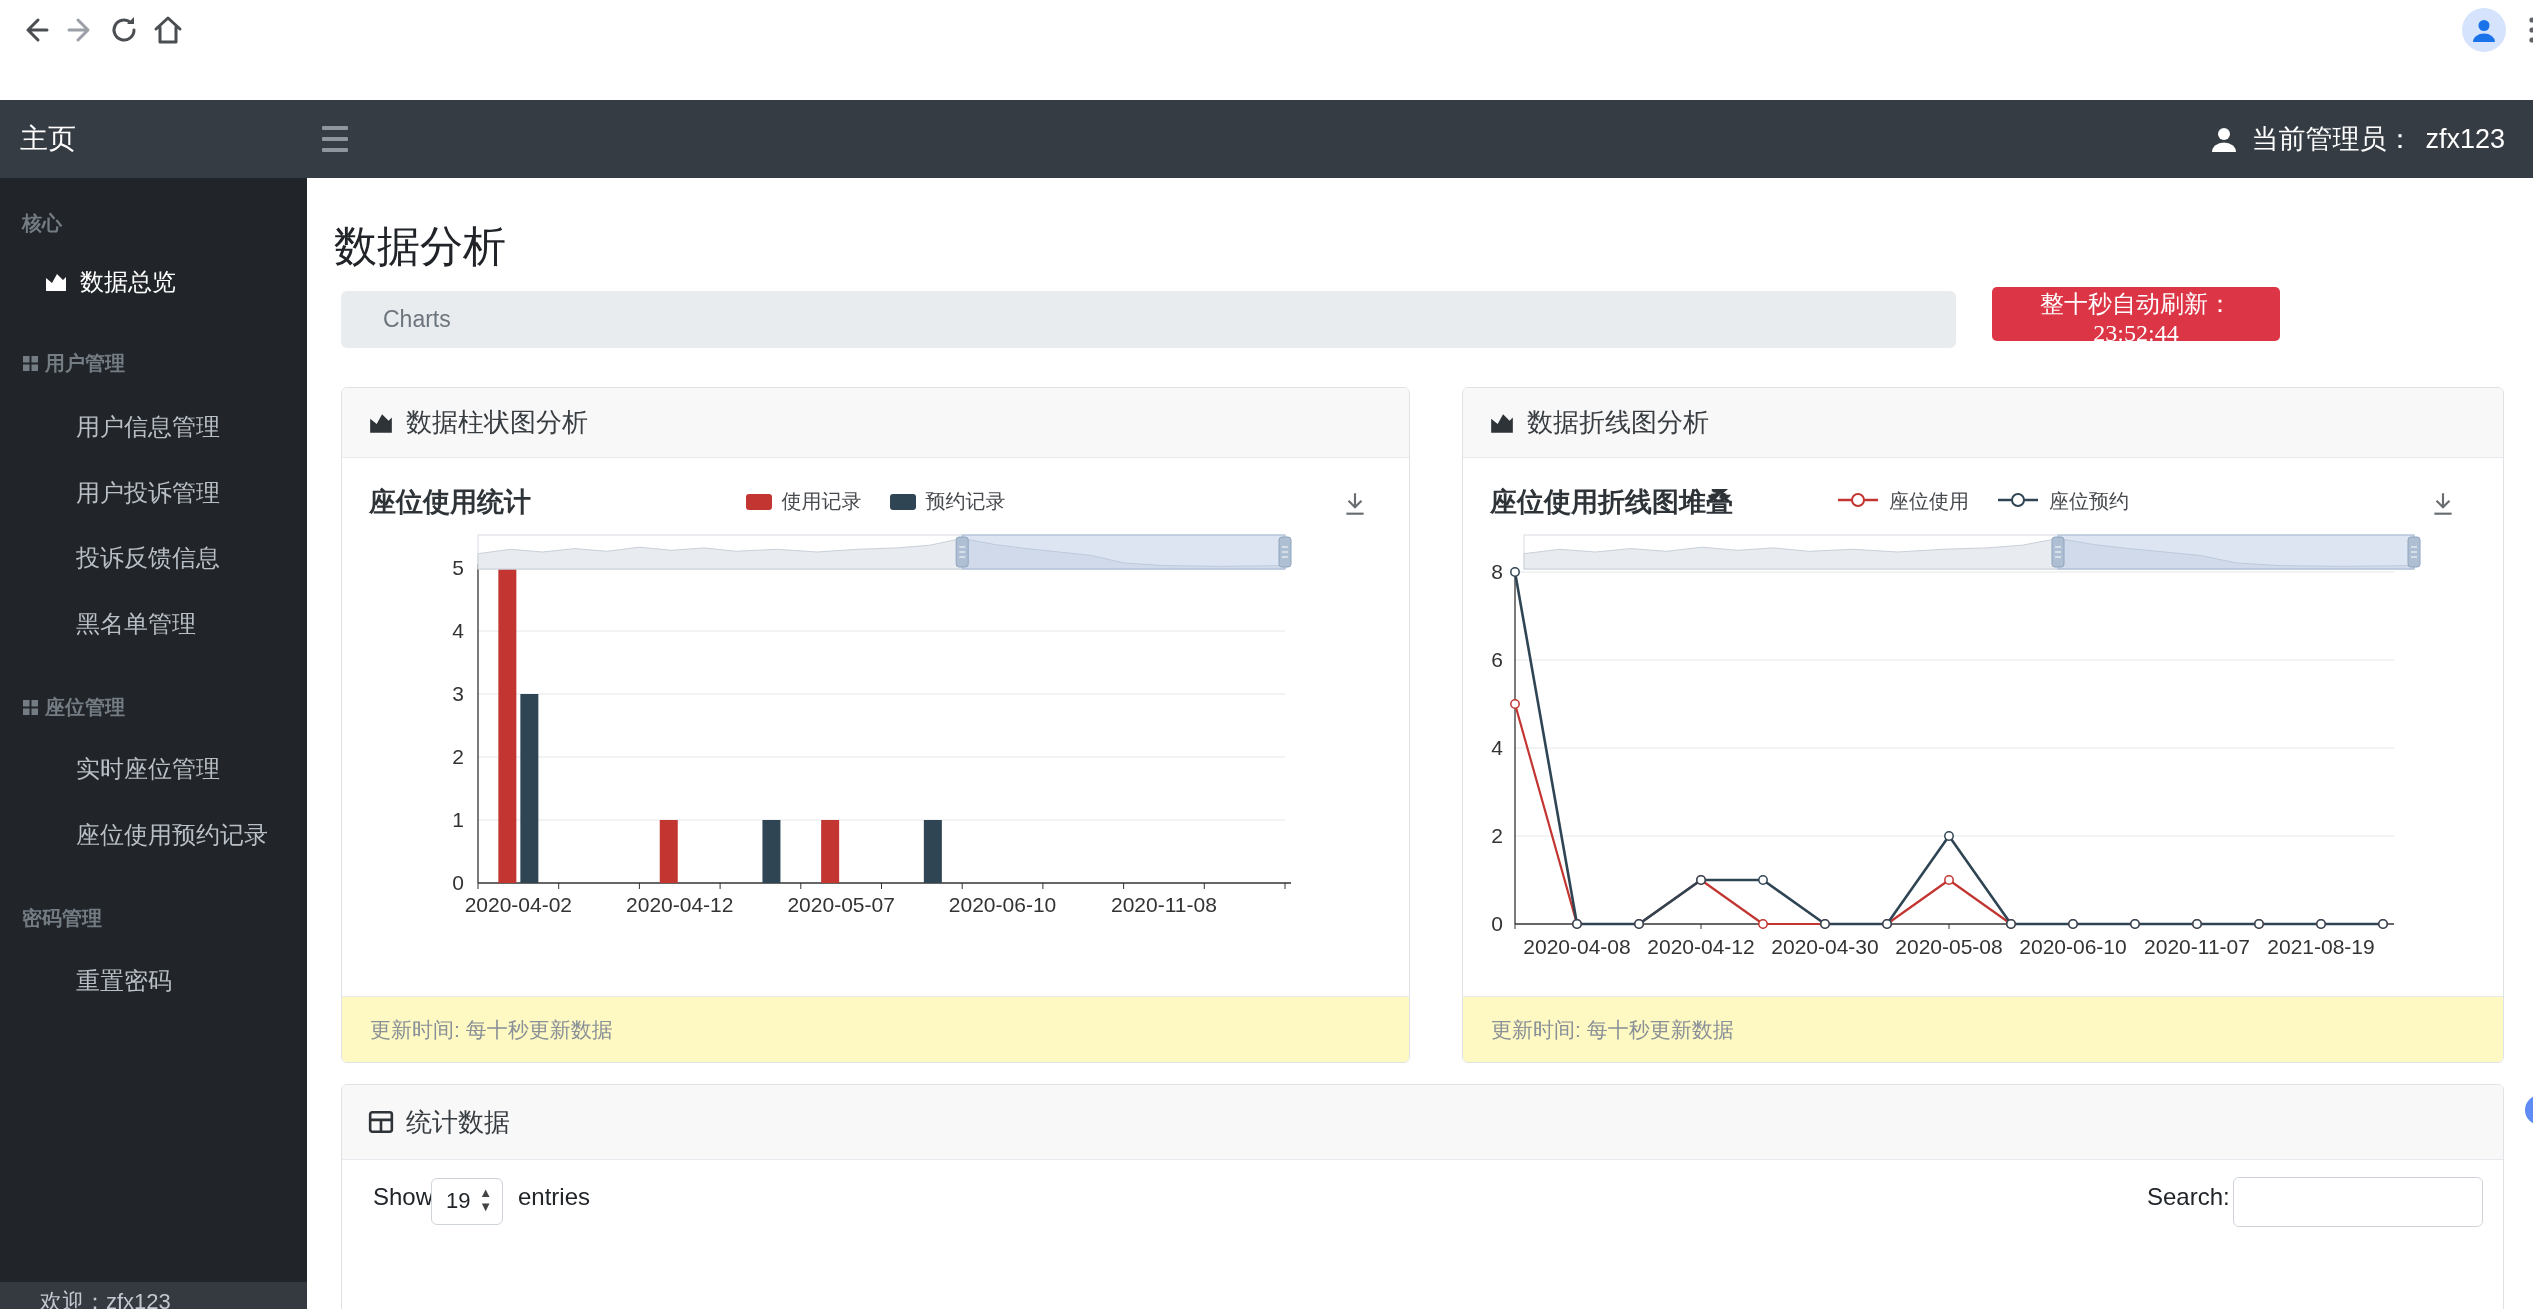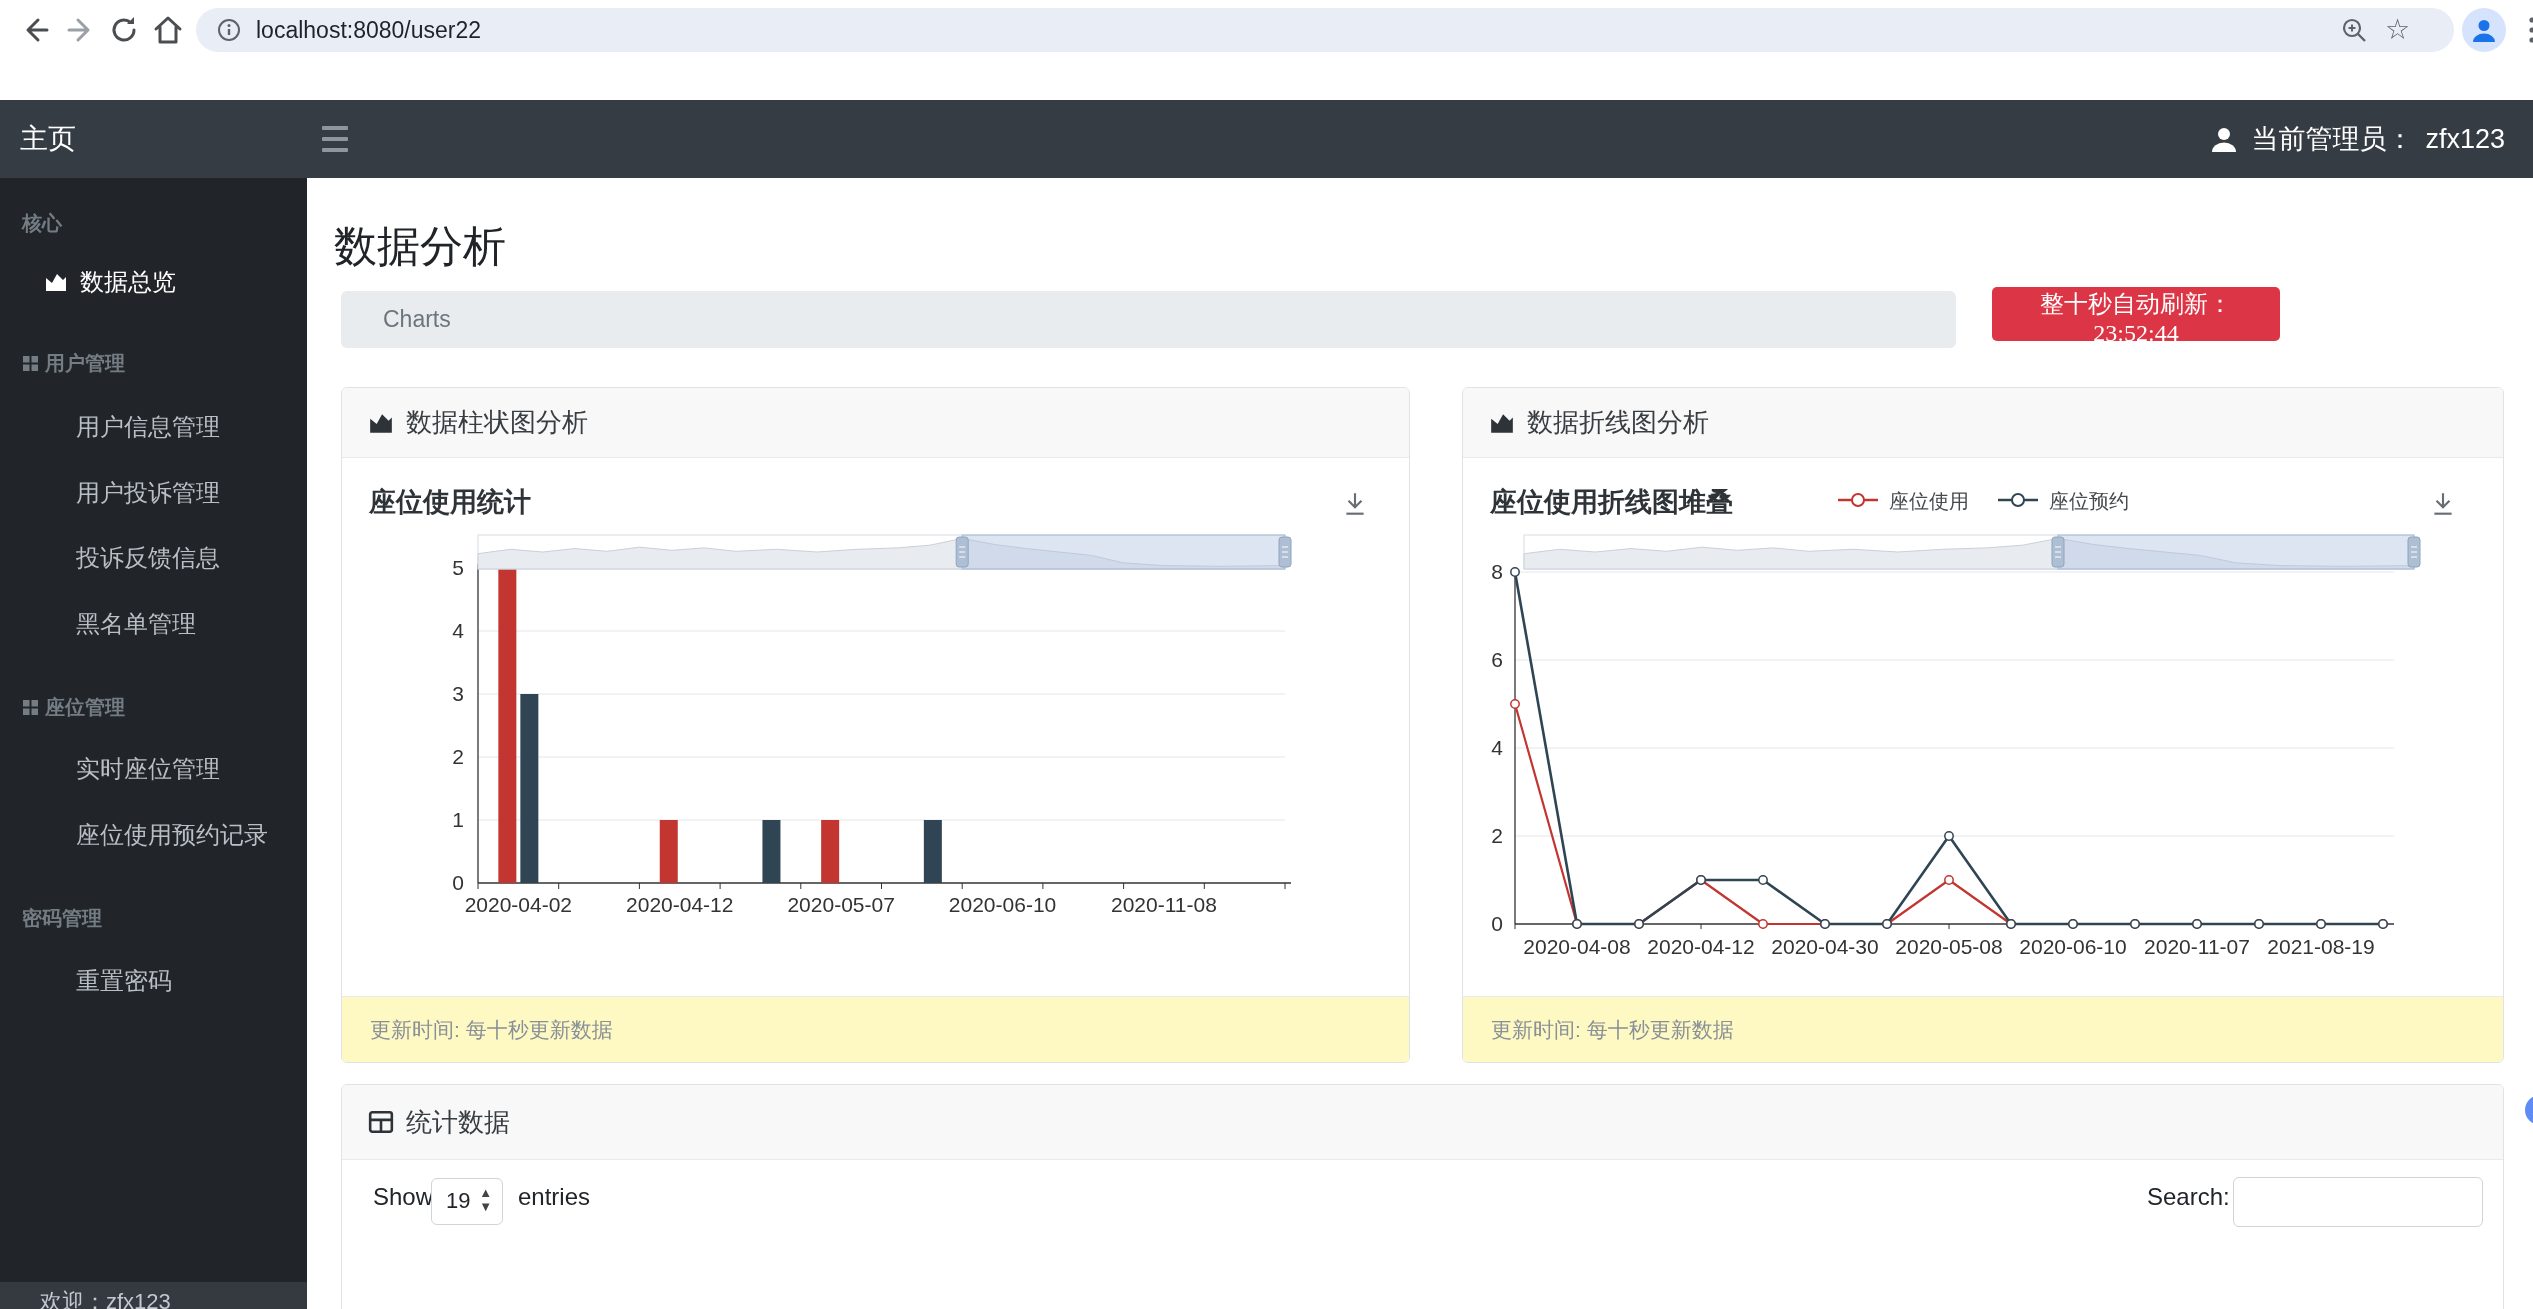--- a/index.html
+++ b/index.html
@@ -70,39 +70,20 @@
       <svg width="32" height="32" viewBox="0 0 32 32">
           <path d="M26 16 a10 10 0 1 1 -3.5 -7.6" fill="none" stroke="#4a4d51" stroke-width="3" stroke-linecap="round"></path>
           <path d="M26 3 v7 h-7 z" fill="#4a4d51"></path>
         </svg>
     </div>
     <div class="tb-icon" style="left:150px">
       <svg width="32" height="32" viewBox="0 0 32 32">
           <path d="M4 15 L16 4 L28 15 M8 13 V28 H24 V13" fill="none" stroke="#4a4d51" stroke-width="3" stroke-linecap="round" stroke-linejoin="round"></path>
         </svg>
     </div>
-    <div class="url-pill">
-      <span style="margin-left:20px;display:flex">
-        <svg width="26" height="26" viewBox="0 0 26 26">
-            <circle cx="13" cy="13" r="10" fill="none" stroke="#5f6368" stroke-width="2"></circle>
-            <line x1="13" y1="12" x2="13" y2="18" stroke="#5f6368" stroke-width="2.4"></line>
-            <circle cx="13" cy="8.4" r="1.5" fill="#5f6368"></circle>
-          </svg>
-      </span>
-      <span class="url-text">localhost:8080/user22</span>
-      <span style="position:absolute;right:86px;display:flex">
-        <svg width="28" height="28" viewBox="0 0 28 28">
-            <circle cx="12" cy="12" r="8" fill="none" stroke="#5f6368" stroke-width="2.2"></circle>
-            <line x1="18" y1="18" x2="25" y2="25" stroke="#5f6368" stroke-width="2.4"></line>
-            <line x1="8.5" y1="12" x2="15.5" y2="12" stroke="#5f6368" stroke-width="2"></line>
-            <line x1="12" y1="8.5" x2="12" y2="15.5" stroke="#5f6368" stroke-width="2"></line>
-          </svg>
-      </span>
-      <span style="position:absolute;right:44px;font-size:28px;color:#5f6368;line-height:28px">☆</span>
-    </div>
     <div class="tb-icon" style="left:2462px;top:8px;width:44px;height:44px;border-radius:50%;background:#d6e3fc">
       <svg width="30" height="30" viewBox="0 0 30 30">
           <circle cx="15" cy="10.5" r="5.5" fill="#1a73e8"></circle>
           <path d="M4 27 a11 8.5 0 0 1 22 0 z" fill="#1a73e8"></path>
         </svg>
     </div>
     <div class="tb-icon" style="left:2514px;top:12px">
       <svg width="10" height="32" viewBox="0 0 10 32">
           <circle cx="5" cy="6" r="2.6" fill="#5f6368"></circle>
           <circle cx="5" cy="16" r="2.6" fill="#5f6368"></circle>
@@ -231,20 +212,30 @@
 
   <div class="card" style="left:341px;top:387px;width:1069px;height:676px">
     <div class="card-header">
       <svg width="26" height="26" viewBox="0 0 24 24">
           <path d="M2 21 V8 l6 5 5-9 6 6 3-3 v14 z" fill="#2e3338"></path>
         </svg>
       <span>数据柱状图分析</span>
     </div>
     <div class="card-body">
       <div class="chart-title">座位使用统计</div>
+      <div class="legend">
+        <div class="legend-item">
+          <span class="sw" style="background: rgb(194, 53, 49);"></span>
+          <span class="txt">使用记录</span>
+        </div>
+        <div class="legend-item">
+          <span class="sw" style="background: rgb(47, 69, 84);"></span>
+          <span class="txt">预约记录</span>
+        </div>
+      </div>
       <div class="dl-icon" style="right:40px">
         <svg width="28" height="28" viewBox="0 0 26 26">
             <path d="M13 3 v12 M7 10 l6 6 6-6" fill="none" stroke="#686d72" stroke-width="2"></path>
             <path d="M5 22 h16" stroke="#686d72" stroke-width="2"></path>
           </svg>
       </div>
       <svg id="bar-svg" class="chart-svg" width="1067" height="540" viewBox="0 0 1067 540">
           <line x1="136" x2="943" y1="362" y2="362" stroke="#e3e6ea"></line>
           <line x1="136" x2="943" y1="299" y2="299" stroke="#e3e6ea"></line>
           <line x1="136" x2="943" y1="236" y2="236" stroke="#e3e6ea"></line>

